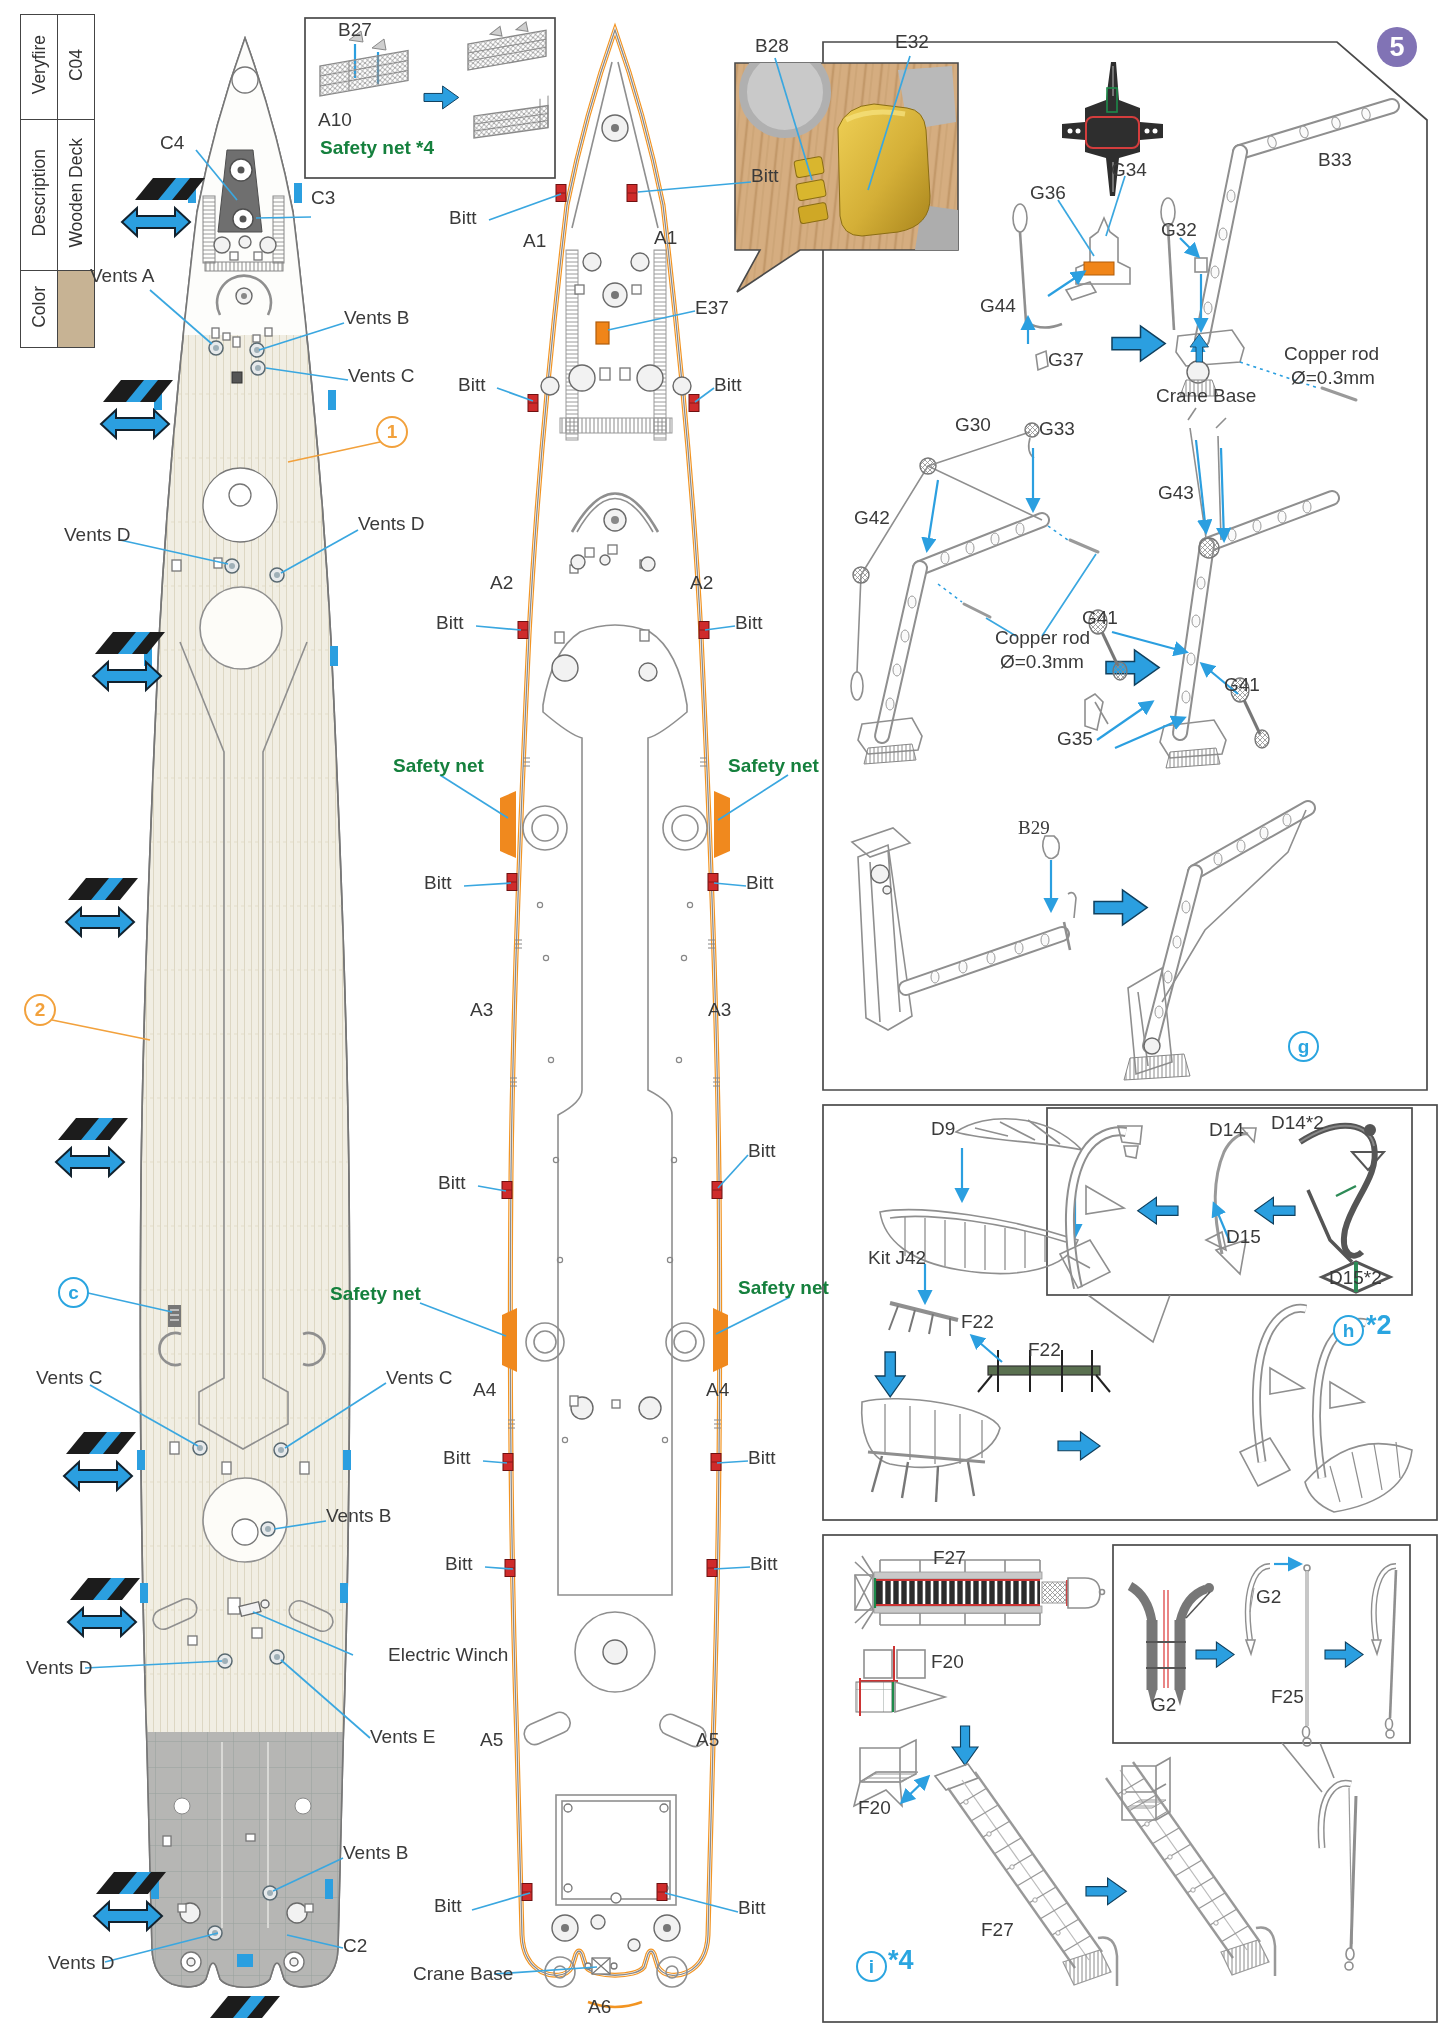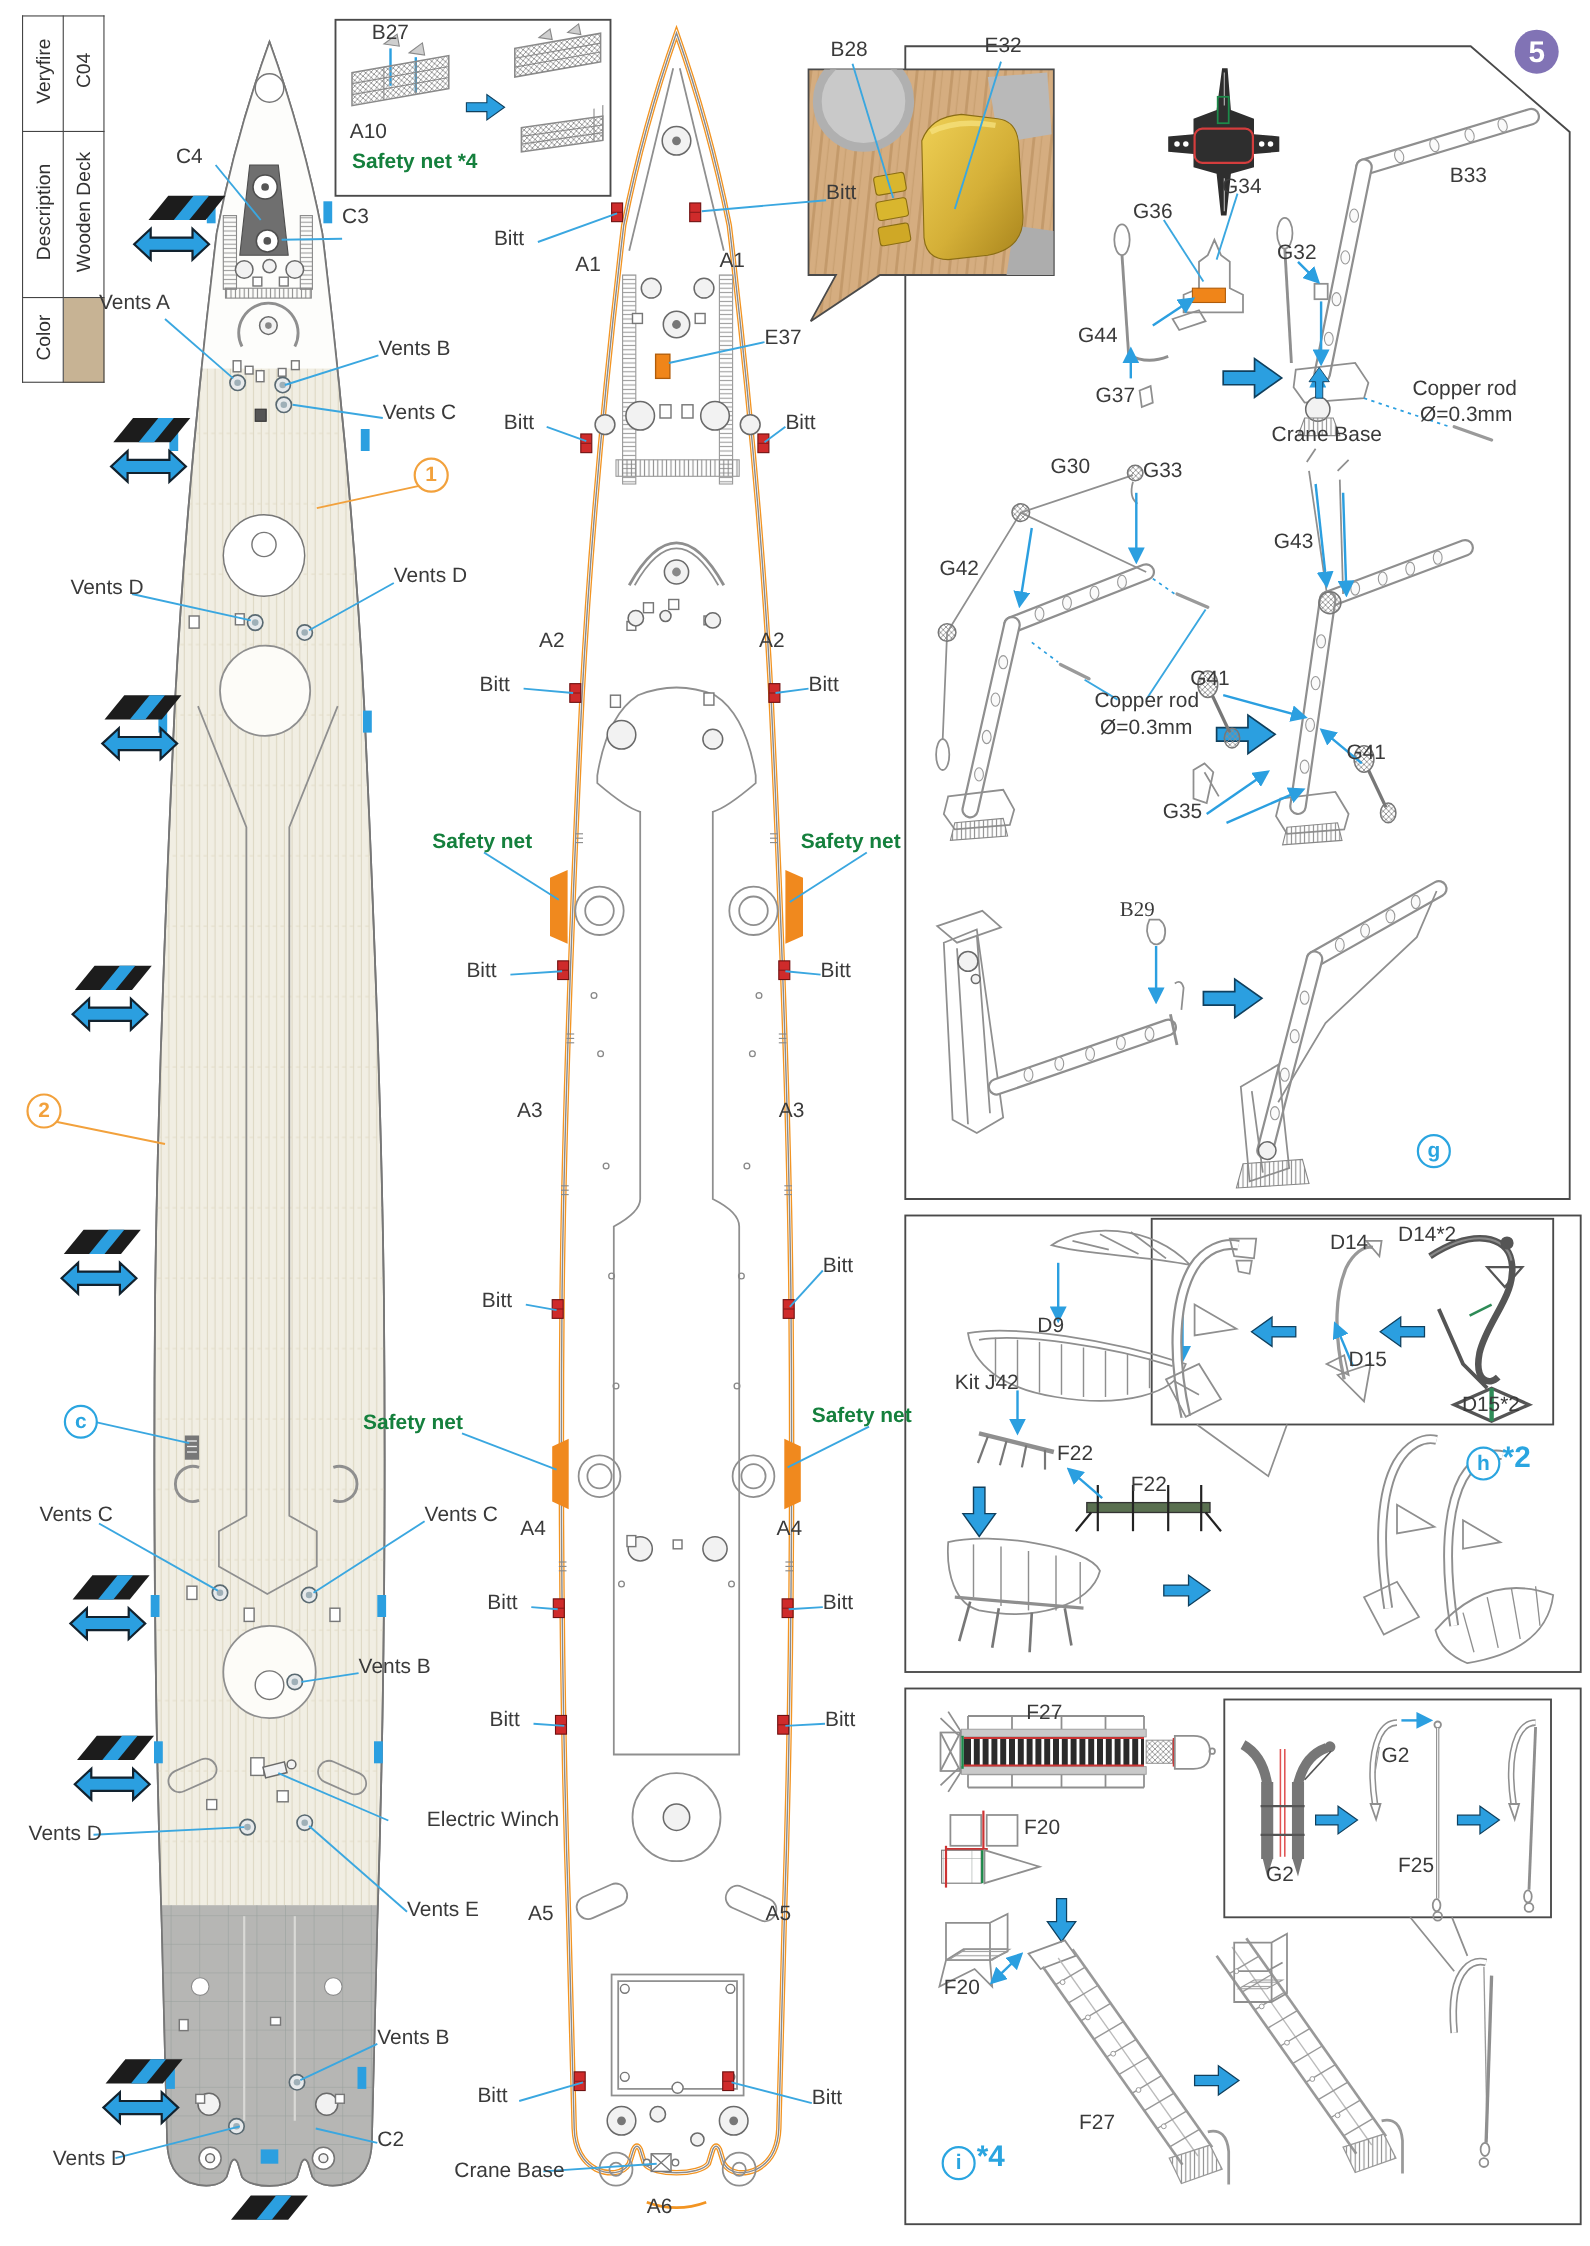--- a/index.html
+++ b/index.html
@@ -905,37 +905,37 @@
     <span class="lbl" style="left: 413px; top: 1964px;">Crane Base</span>
     <span class="lbl" style="left: 588px; top: 1997px;">A6</span>
     <span class="lbl" style="left: 338px; top: 20px;">B27</span>
     <span class="lbl" style="left: 318px; top: 110px;">A10</span>
     <span class="lbl or" style="left: 320px; top: 138px;">Safety net *4</span>
     <span class="lbl" style="left: 755px; top: 36px;">B28</span>
     <span class="lbl" style="left: 895px; top: 32px;">E32</span>
     <span class="lbl" style="left: 1030px; top: 183px;">G36</span>
     <span class="lbl" style="left: 1111px; top: 160px;">G34</span>
     <span class="lbl" style="left: 980px; top: 296px;">G44</span>
-    <span class="lbl" style="left: 996px; top: 350px;">G37</span>
+    <span class="lbl" style="left: 1048px; top: 350px;">G37</span>
     <span class="lbl" style="left: 1161px; top: 220px;">G32</span>
     <span class="lbl" style="left: 1318px; top: 150px;">B33</span>
     <span class="lbl" style="left: 1284px; top: 344px;">Copper rod</span>
     <span class="lbl" style="left: 1291px; top: 368px;">Ø=0.3mm</span>
     <span class="lbl" style="left: 1156px; top: 386px;">Crane Base</span>
     <span class="lbl" style="left: 955px; top: 415px;">G30</span>
     <span class="lbl" style="left: 1039px; top: 419px;">G33</span>
     <span class="lbl" style="left: 854px; top: 508px;">G42</span>
     <span class="lbl" style="left: 1158px; top: 483px;">G43</span>
     <span class="lbl" style="left: 995px; top: 628px;">Copper rod</span>
     <span class="lbl" style="left: 1000px; top: 652px;">Ø=0.3mm</span>
     <span class="lbl" style="left: 1082px; top: 608px;">G41</span>
     <span class="lbl" style="left: 1224px; top: 675px;">G41</span>
     <span class="lbl" style="left: 1021px; top: 729px; margin-left: 36px;">G35</span>
     <span class="lbl" style="left: 1018px; top: 818px; font-family: Liberation Serif, serif;">B29</span>
-    <span class="lbl" style="left: 931px; top: 1196px; margin-left: 12px;">D9</span>
+    <span class="lbl" style="left: 931px; top: 1119px;">D9</span>
     <span class="lbl" style="left: 868px; top: 1248px;">Kit J42</span>
     <span class="lbl" style="left: 961px; top: 1312px;">F22</span>
     <span class="lbl" style="left: 1028px; top: 1340px;">F22</span>
     <span class="lbl" style="left: 1209px; top: 1120px;">D14</span>
     <span class="lbl" style="left: 1271px; top: 1113px;">D14*2</span>
     <span class="lbl" style="left: 1226px; top: 1227px;">D15</span>
     <span class="lbl" style="left: 1329px; top: 1268px;">D15*2</span>
     <span class="lbl" style="left: 933px; top: 1548px;">F27</span>
     <span class="lbl" style="left: 931px; top: 1652px;">F20</span>
     <span class="lbl" style="left: 858px; top: 1798px;">F20</span>

